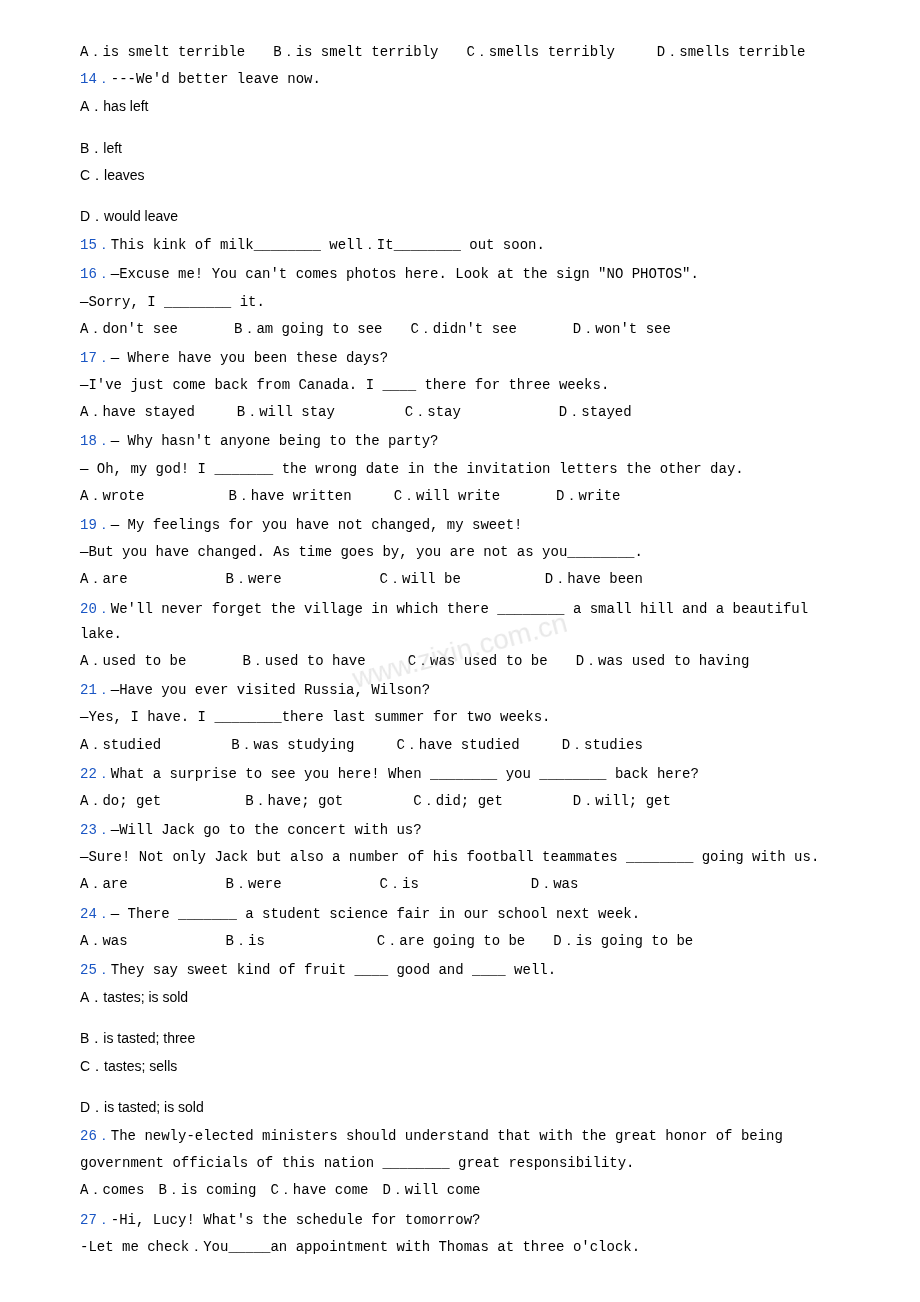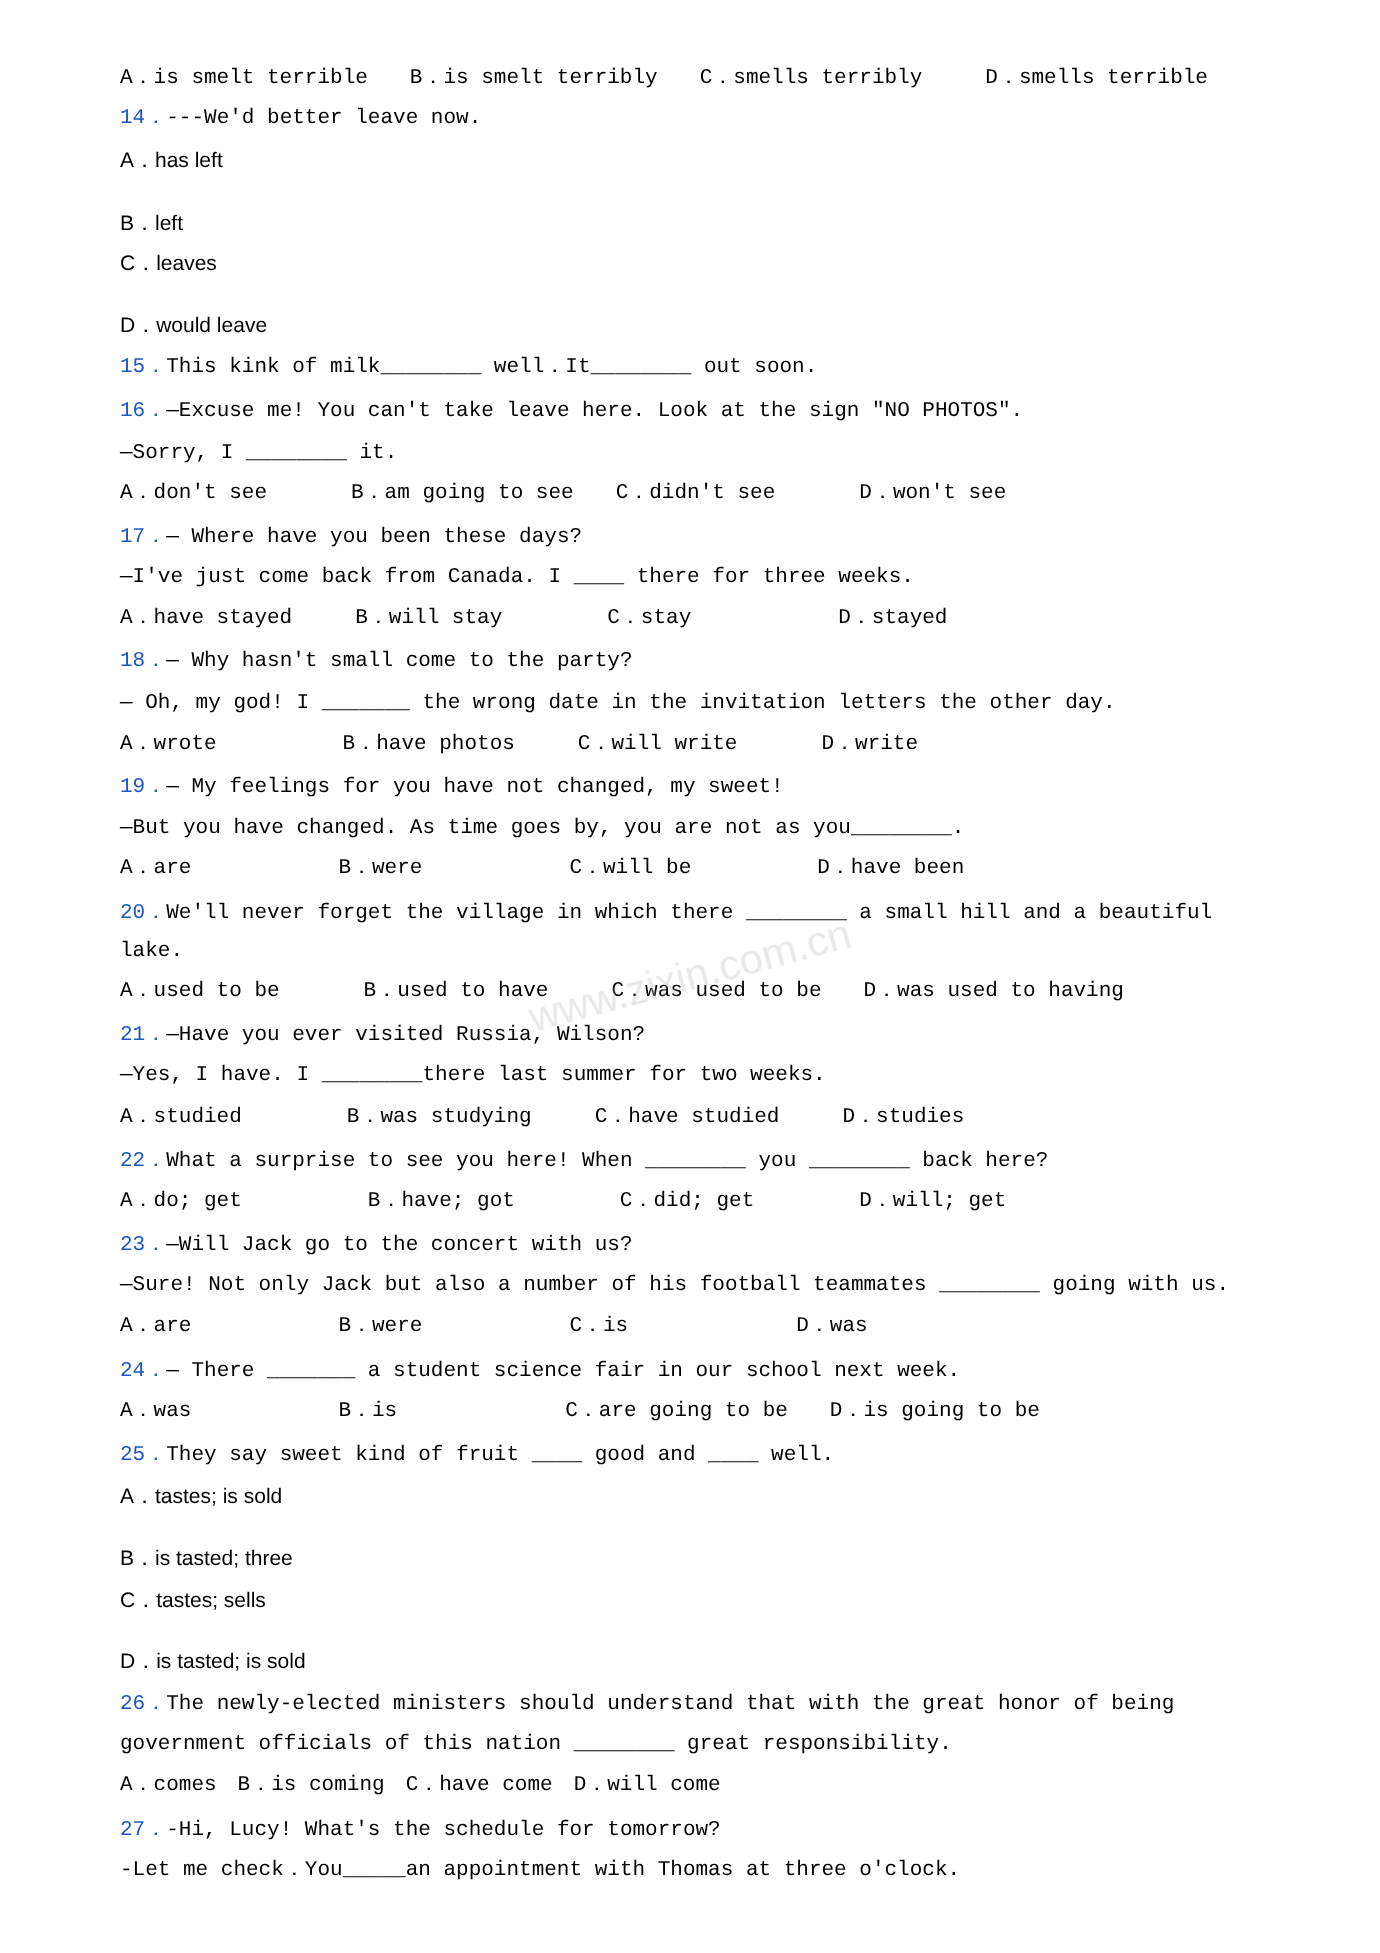--- a/index.html
+++ b/index.html
@@ -62,35 +62,35 @@
     <span class="option-2col">C．leaves</span>
     <span class="option-2col">D．would leave</span>
   </div>
 </div>
 
 <div class="question-block">
   <p><span class="question-number">15．</span><span>This kink of milk________ well．It________ out soon.</span></p>
 </div>
 
 <div class="question-block">
-  <p><span class="question-number">16．</span><span>—Excuse me! You can't take leave here. Look at the sign "NO PHOTOS".</span></p>
+  <p><span class="question-number">16．</span><span>—Excuse me! You can't comes photos here. Look at the sign "NO PHOTOS".</span></p>
   <p>—Sorry, I ________ it.</p>
   <p>A．don't see　　　　B．am going to see　　C．didn't see　　　　D．won't see</p>
 </div>
 
 <div class="question-block">
   <p><span class="question-number">17．</span><span>— Where have you been these days?</span></p>
   <p>—I've just come back from Canada. I ____ there for three weeks.</p>
   <p>A．have stayed　　　B．will stay　　　　　C．stay　　　　　　　D．stayed</p>
 </div>
 
 <div class="question-block">
-  <p><span class="question-number">18．</span><span>— Why hasn't small come to the party?</span></p>
+  <p><span class="question-number">18．</span><span>— Why hasn't anyone being to the party?</span></p>
   <p>— Oh, my god! I _______ the wrong date in the invitation letters the other day.</p>
-  <p>A．wrote　　　　　　B．have photos　　　C．will write　　　　D．write</p>
+  <p>A．wrote　　　　　　B．have written　　　C．will write　　　　D．write</p>
 </div>
 
 <div class="question-block">
   <p><span class="question-number">19．</span><span>— My feelings for you have not changed, my sweet!</span></p>
   <p>—But you have changed. As time goes by, you are not as you________.</p>
   <p>A．are　　　　　　　B．were　　　　　　　C．will be　　　　　　D．have been</p>
 </div>
 
 <div class="question-block">
   <p><span class="question-number">20．</span><span>We'll never forget the village in which there ________ a small hill and a beautiful lake.</span></p>

